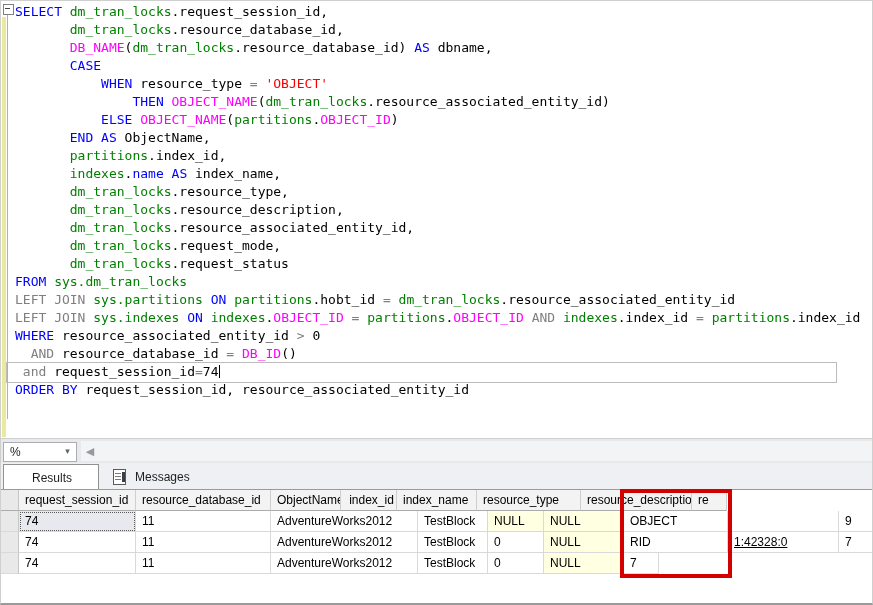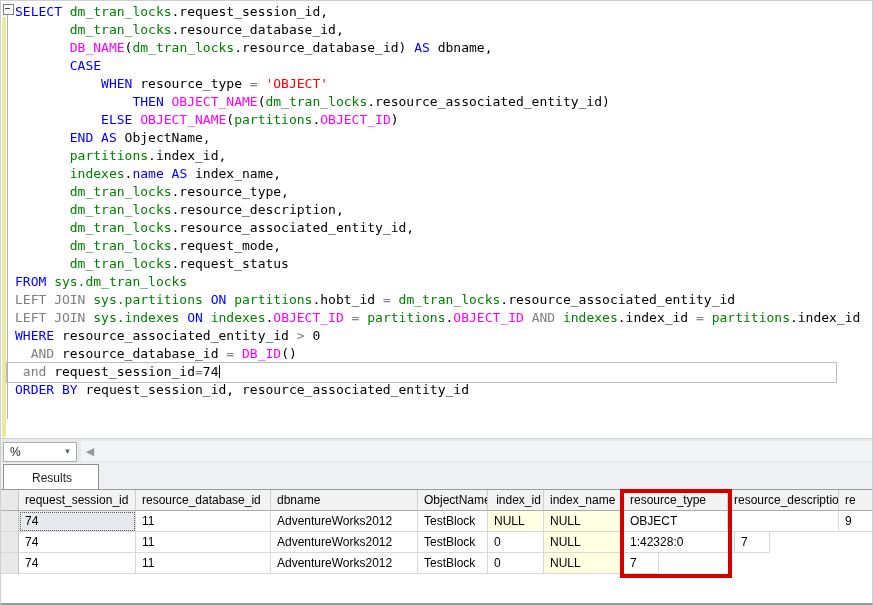--- a/index.html
+++ b/index.html
@@ -79,28 +79,36 @@
     </div>
     <div class="hscrollbar">
       <div class="scroll-arrow">◀</div>
     </div>
   </div>
 
   <div class="tabbar">
     <div class="tab tab-results">
       <span class="lbl">Results</span>
     </div>
+    <div class="tab tab-messages">
+      <span class="msg-icon">
+          <i></i>
+          <i></i>
+          <i></i>
+          <span class="tag"></span>
+        </span>
+      <span class="lbl">Messages</span>
+    </div>
   </div>
 
   <div class="grid" id="grid">
       <div class="g-row g-head">
         <div class="g-cell rowhead" style="width: 18px;"></div>
         <div class="g-cell" style="width: 117px;">request_session_id</div>
         <div class="g-cell" style="width: 135px;">resource_database_id</div>
-        <div class="g-cell" style="width: 147px;">dbname</div>
         <div class="g-cell" style="width: 70px;">ObjectName</div>
         <div class="g-cell" style="width: 56px; text-align: center;">index_id</div>
         <div class="g-cell" style="width: 80px;">index_name</div>
         <div class="g-cell" style="width: 104px;">resource_type</div>
         <div class="g-cell" style="width: 111px;">resource_description</div>
         <div class="g-cell" style="width: 35px;">re</div>
       </div>
       <div class="g-row">
         <div class="g-cell rowhead" style="width: 18px;"></div>
         <div class="g-cell selected" style="width: 117px;">74</div>
@@ -114,21 +122,22 @@
         <div class="g-cell" style="width: 35px;">9</div>
       </div>
       <div class="g-row">
         <div class="g-cell rowhead" style="width: 18px;"></div>
         <div class="g-cell" style="width: 117px;">74</div>
         <div class="g-cell" style="width: 135px;">11</div>
         <div class="g-cell" style="width: 147px;">AdventureWorks2012</div>
         <div class="g-cell" style="width: 70px;">TestBlock</div>
         <div class="g-cell" style="width: 56px;">0</div>
         <div class="g-cell nullv" style="width: 80px; background: rgb(255, 255, 225);">NULL</div>
-        <div class="g-cell" style="width: 111px;">1:42328:0</div>
+        <div class="g-cell" style="width: 104px;">RID</div>
+        <div class="g-cell" style="width: 111px; text-decoration: underline;">1:42328:0</div>
         <div class="g-cell" style="width: 35px;">7</div>
       </div>
       <div class="g-row">
         <div class="g-cell rowhead" style="width: 18px;"></div>
         <div class="g-cell" style="width: 117px;">74</div>
         <div class="g-cell" style="width: 135px;">11</div>
         <div class="g-cell" style="width: 147px;">AdventureWorks2012</div>
         <div class="g-cell" style="width: 70px;">TestBlock</div>
         <div class="g-cell" style="width: 56px;">0</div>
         <div class="g-cell nullv" style="width: 80px; background: rgb(255, 255, 225);">NULL</div>

